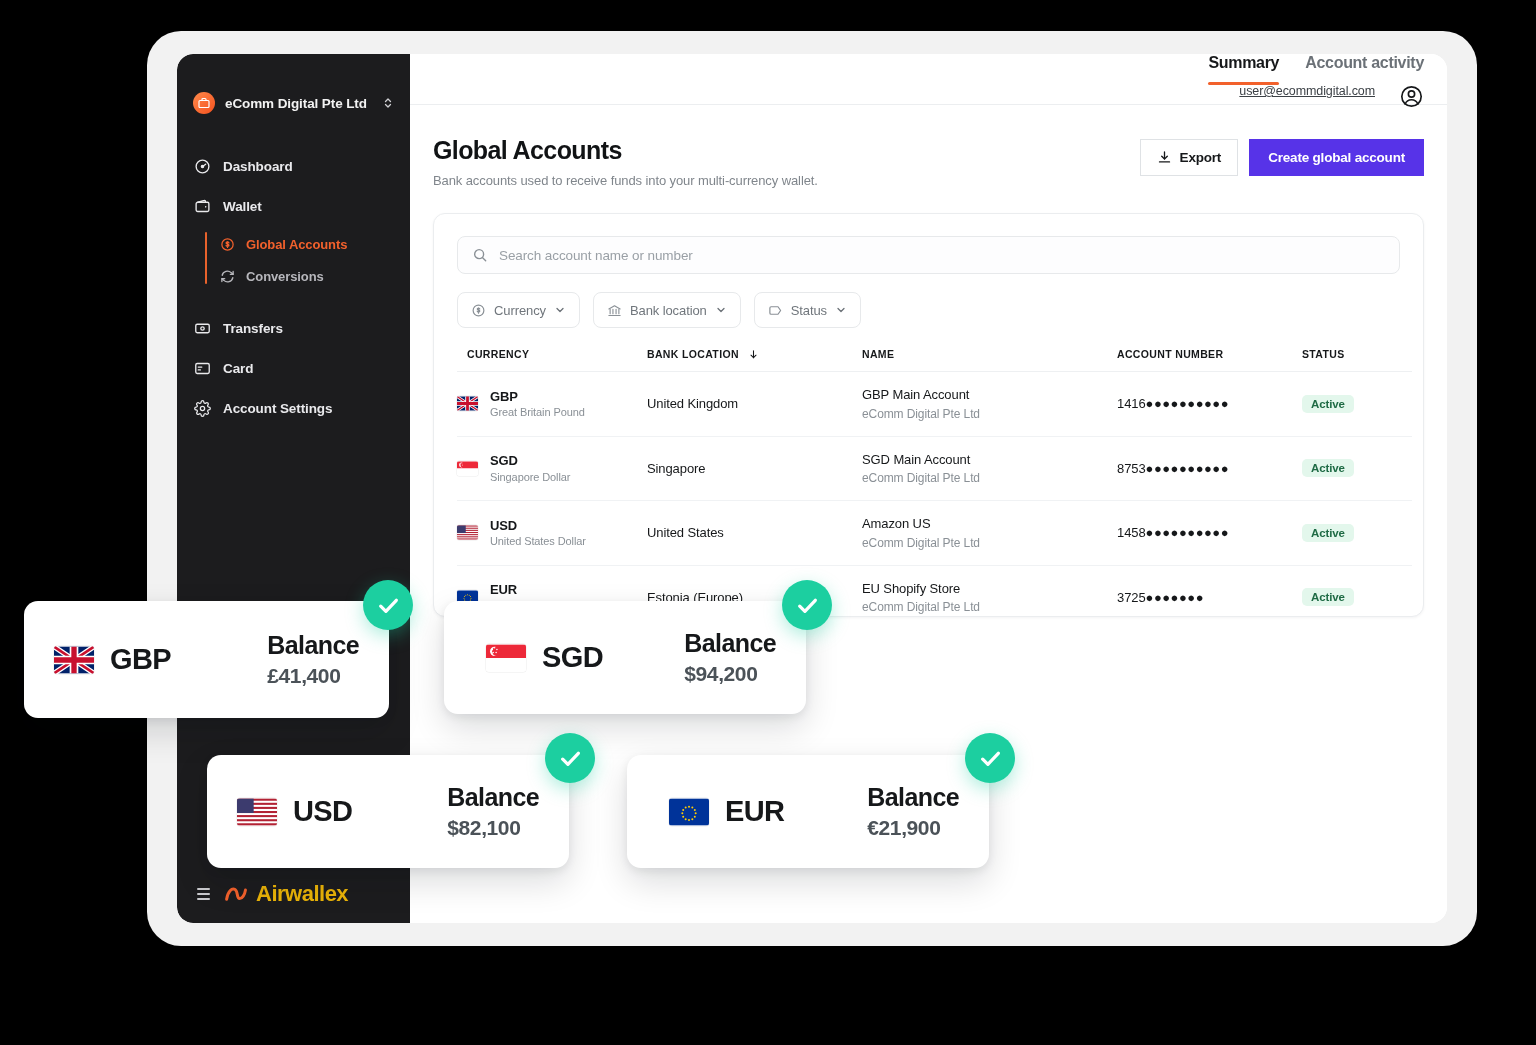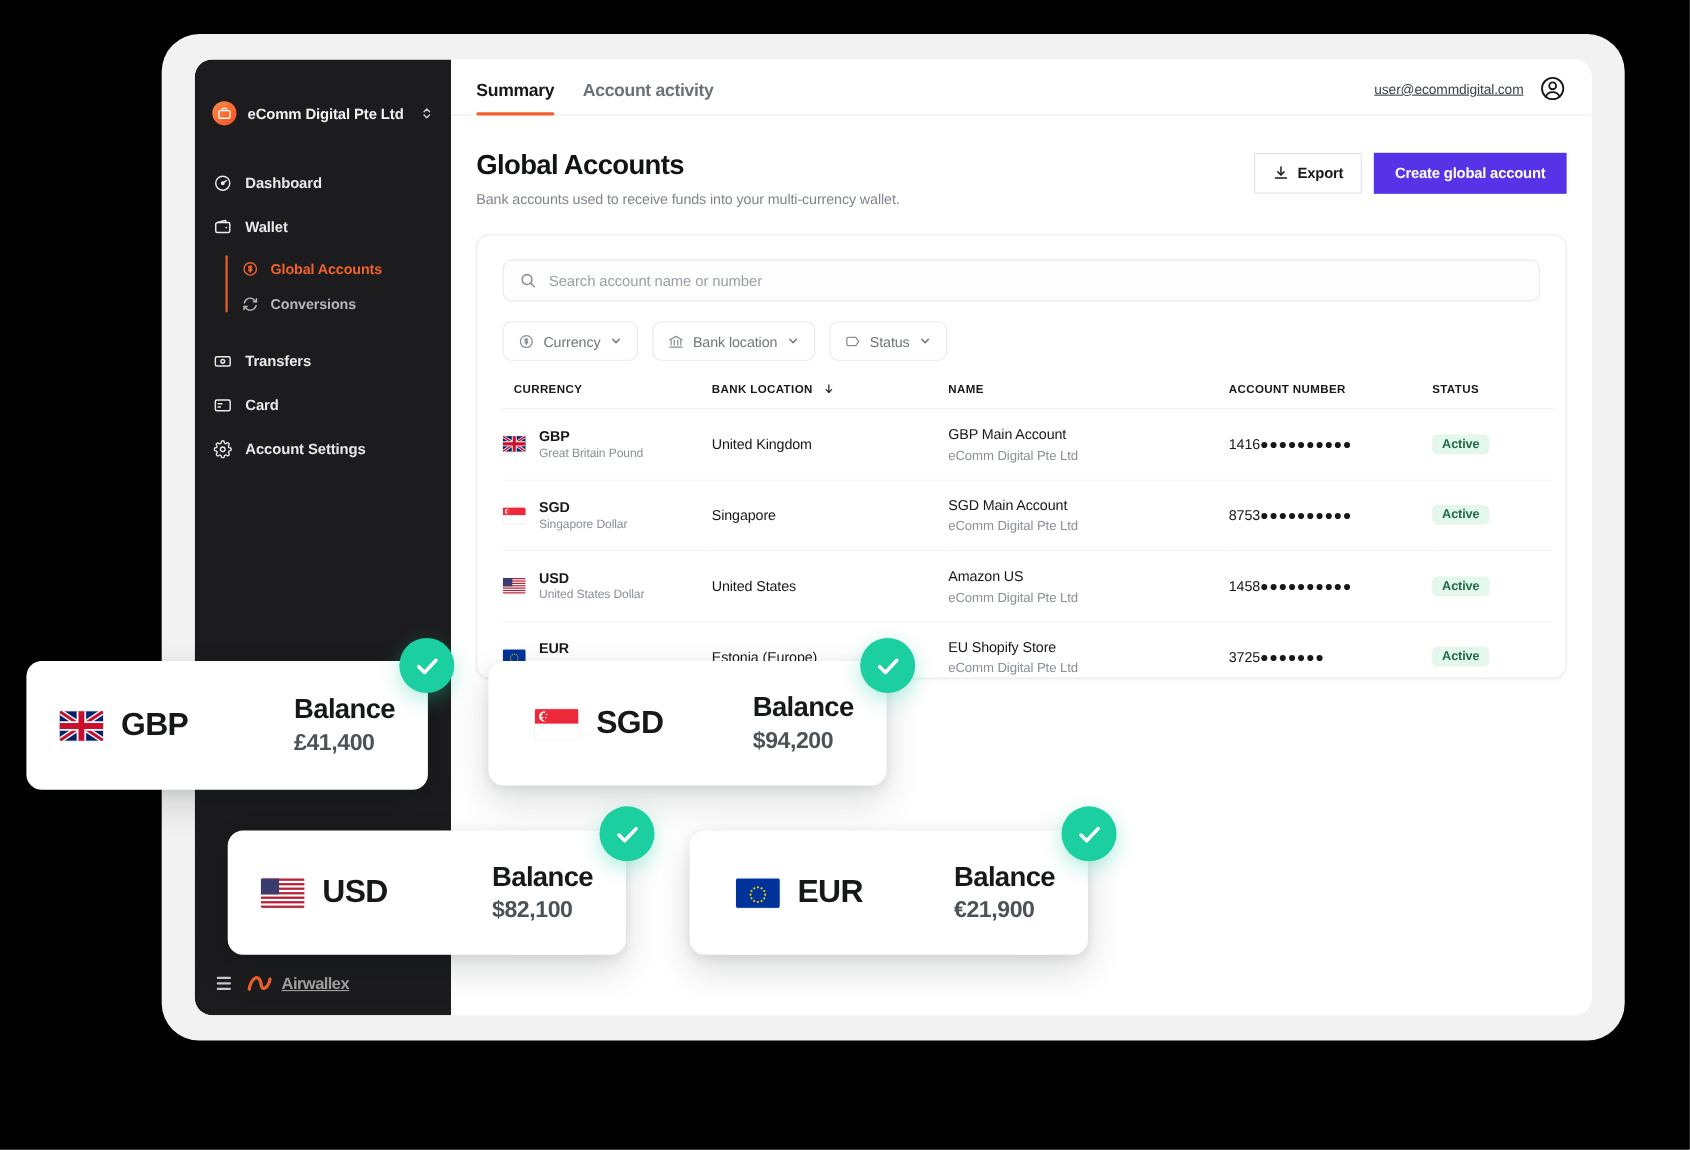--- a/index.html
+++ b/index.html
@@ -118,38 +118,39 @@
     left: 0; bottom: 0;
     width: 233px;
     height: 58px;
     display: flex;
     align-items: center;
     gap: 14px;
     padding-left: 20px;
   }
   .hamburger { display:flex; flex-direction:column; gap:3px; cursor:pointer; }
   .hamburger span { display:block; width:13px; height:1.8px; background:#c9c9cd; border-radius:1px;}
-  .brand-text { color:#a3a3a3; font-size:15px; font-weight:700; letter-spacing:-0.5px;text-decoration:underline; }
+  .brand-text { color:#eab308; font-size:22px; font-weight:700; letter-spacing:-0.5px; }
 
   
   #content {
     position: absolute;
     left: 233px; top: 0;
     width: 1037px;
     height: 869px;
     background: #ffffff;
   }
 
   #topbar {
     position: relative;
     height: 51px;
     border-bottom: 1px solid #eceef0;
     display: flex;
     align-items: flex-end;
     padding: 0 23px 0 23px;
+    flex-direction: column;
   }
   .tabs { display: flex; gap: 26px; height: 100%; align-items: flex-end; }
   .tab {
     position: relative;
     font-size: 16px;
     font-weight: 700;
     letter-spacing: -0.3px;
     color: #6b7177;
     padding-bottom: 12px;
     cursor: pointer;
@@ -159,22 +160,22 @@
     content:"";
     position:absolute;
     left:0; right:0; bottom:-1px;
     height:3px;
     background:#f2612c;
     border-radius:2px;
   }
   .topbar-right {
     margin-left: auto;
     display: flex;
-    align-items: center;
-    gap: 14px;
+    align-items: flex-start;
+    gap: 24px;
     padding-bottom: 11px;
   }
   .user-email {
     font-size: 12.5px;
     color: #3c4146;
     text-decoration: underline;
     cursor: pointer;
     letter-spacing: -0.1px;
   }
 

